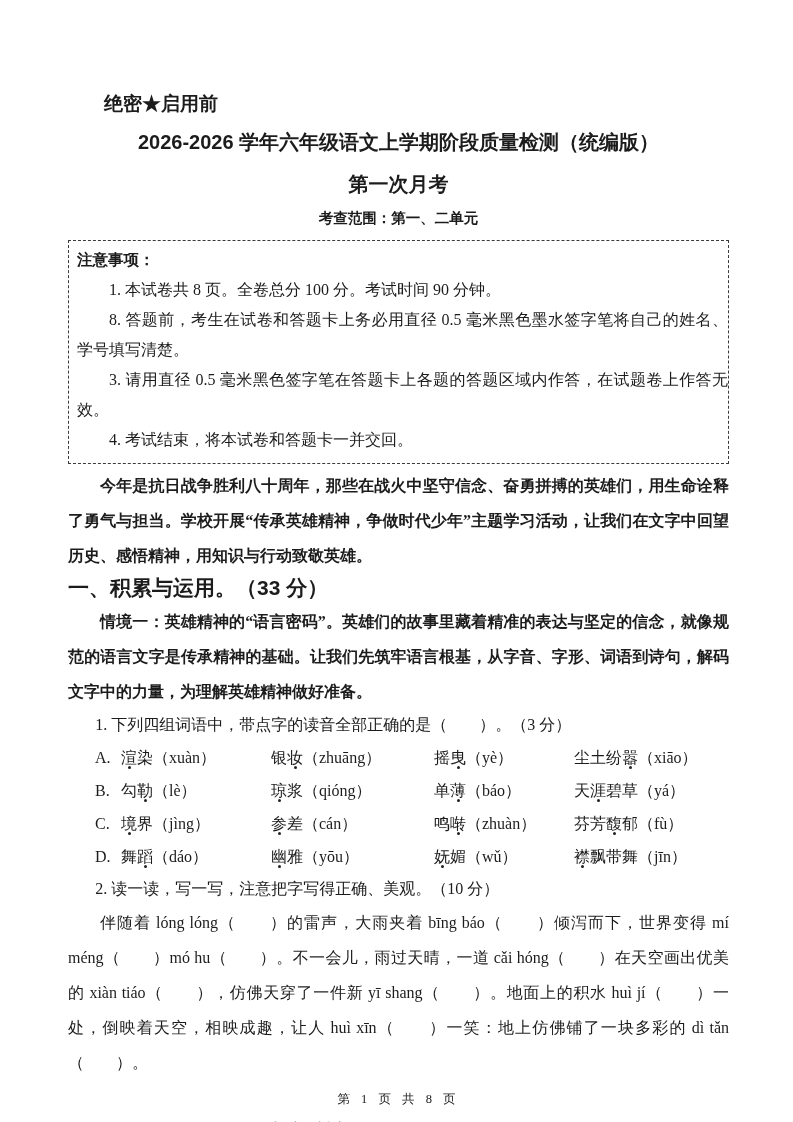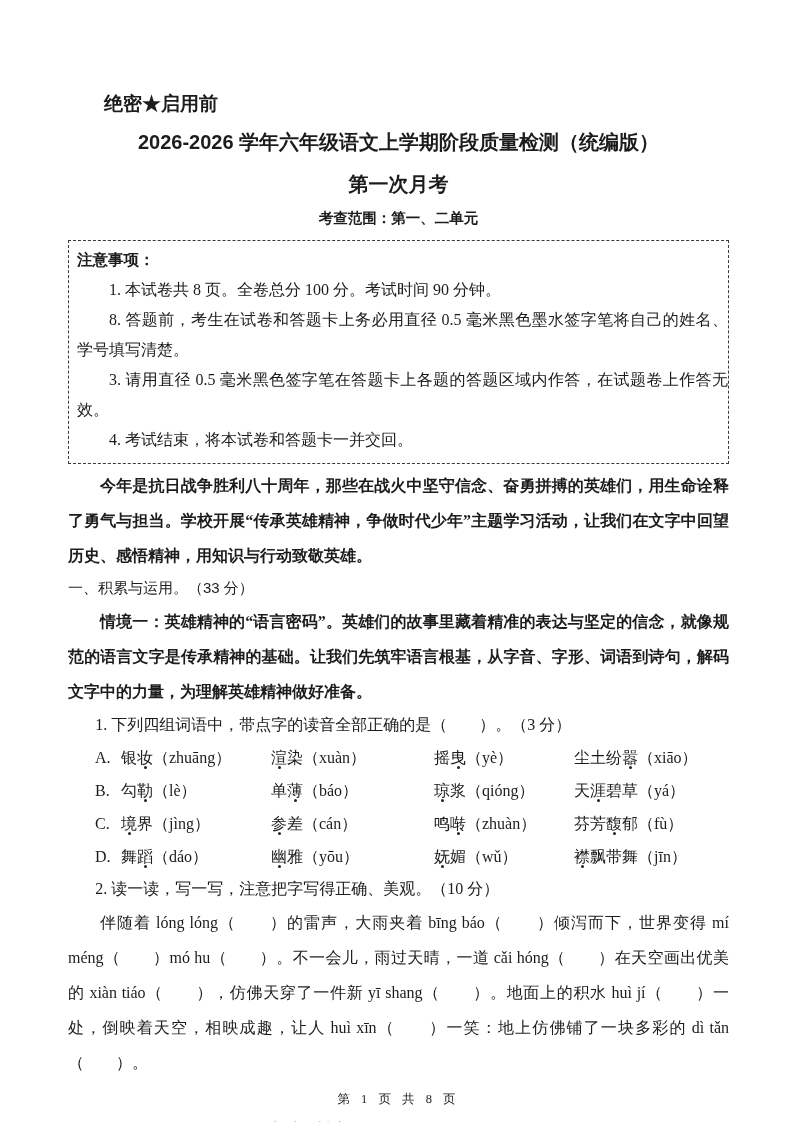--- a/index.html
+++ b/index.html
@@ -47,21 +47,21 @@
   }
 
   .kai {
     margin: 4px 0 0; font-weight: 700;
     font-size: 16px; line-height: 35px;
     text-indent: 2em; text-align: justify;
   }
   .section-heading {
     margin: 2px 0 0;
     font-family: "Liberation Sans", sans-serif;
-    font-weight: 400; font-size: 15px; line-height: 25px;
+    font-weight: 700; font-size: 21px; line-height: 25px;
   }
   .stem {
     margin: 2px 0 0; font-size: 16px; line-height: 27px;
     text-indent: 1.7em;
   }
 
   .opts { margin: 3px 0 0 27px; }
   .opt-row {
     display: grid;
     grid-template-columns: 26px 150px 163px 140px auto;
@@ -118,31 +118,31 @@
   <div class="section-heading">一、积累与运用。（33 分）</div>
 
   <p class="kai">情境一：英雄精神的“语言密码”。英雄们的故事里藏着精准的表达与坚定的信念，就像规范的语言文字是传承精神的基础。让我们先筑牢语言根基，从字音、字形、词语到诗句，解码文字中的力量，为理解英雄精神做好准备。</p>
 
   <p class="stem">1. 下列四组词语中，带点字的读音全部正确的是（　　）。（3 分）</p>
 
   <div class="opts">
 
     <div class="opt-row">
       <span>A.</span>
+      <span><span></span><span class="emph">渲</span><span>染</span><span>（xuàn）</span></span>
       <span><span>银</span><span class="emph">妆</span><span></span><span>（zhuāng）</span></span>
-      <span><span></span><span class="emph">渲</span><span>染</span><span>（xuàn）</span></span>
       <span><span>摇</span><span class="emph">曳</span><span></span><span>（yè）</span></span>
       <span><span>尘土纷</span><span class="emph">嚣</span><span></span><span>（xiāo）</span></span>
     </div>
 
     <div class="opt-row">
       <span>B.</span>
       <span><span>勾</span><span class="emph">勒</span><span></span><span>（lè）</span></span>
+      <span><span></span><span class="emph">琼</span><span>浆</span><span>（qióng）</span></span>
       <span><span>单</span><span class="emph">薄</span><span></span><span>（báo）</span></span>
-      <span><span></span><span class="emph">琼</span><span>浆</span><span>（qióng）</span></span>
       <span><span>天</span><span class="emph">涯</span><span>碧草</span><span>（yá）</span></span>
     </div>
 
     <div class="opt-row">
       <span>C.</span>
       <span><span></span><span class="emph">境</span><span>界</span><span>（jìng）</span></span>
       <span><span></span><span class="emph">参</span><span>差</span><span>（cán）</span></span>
       <span><span>鸣</span><span class="emph">啭</span><span></span><span>（zhuàn）</span></span>
       <span><span>芬芳</span><span class="emph">馥</span><span>郁</span><span>（fù）</span></span>
     </div>

